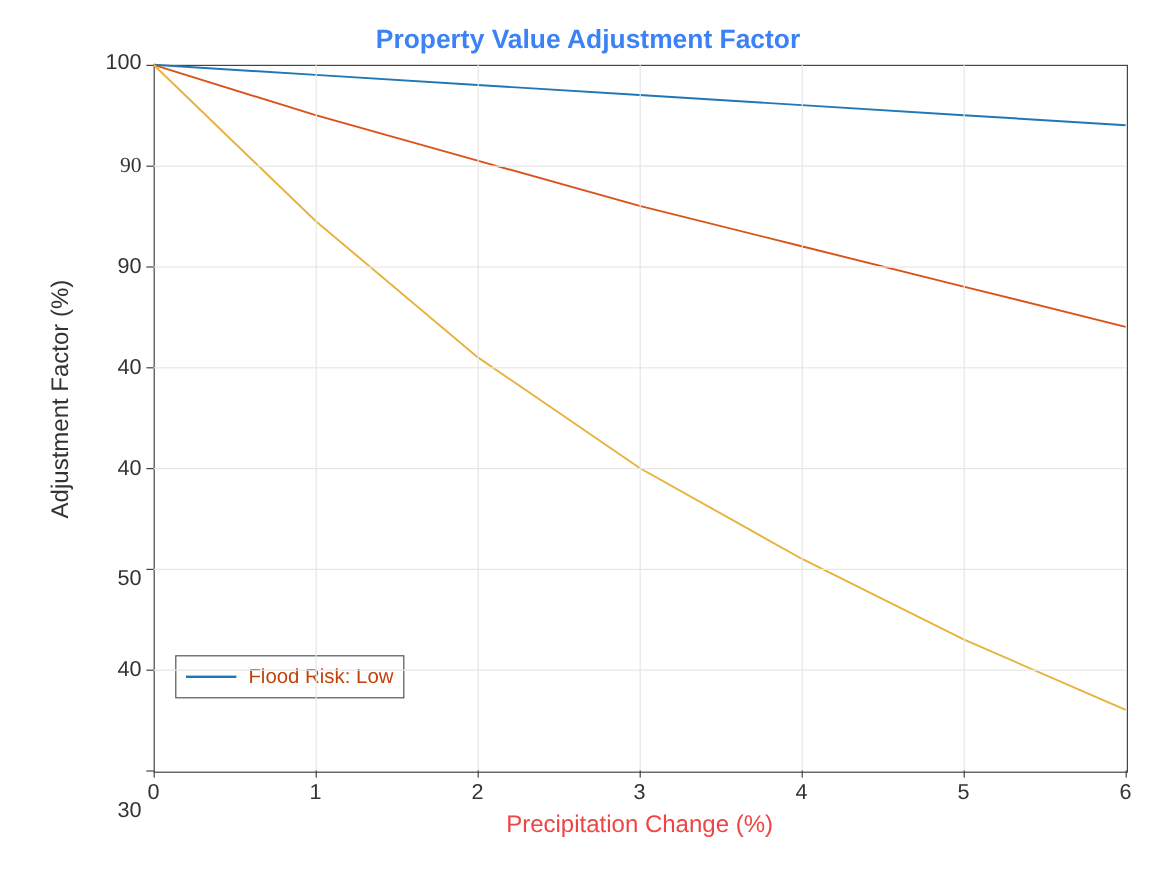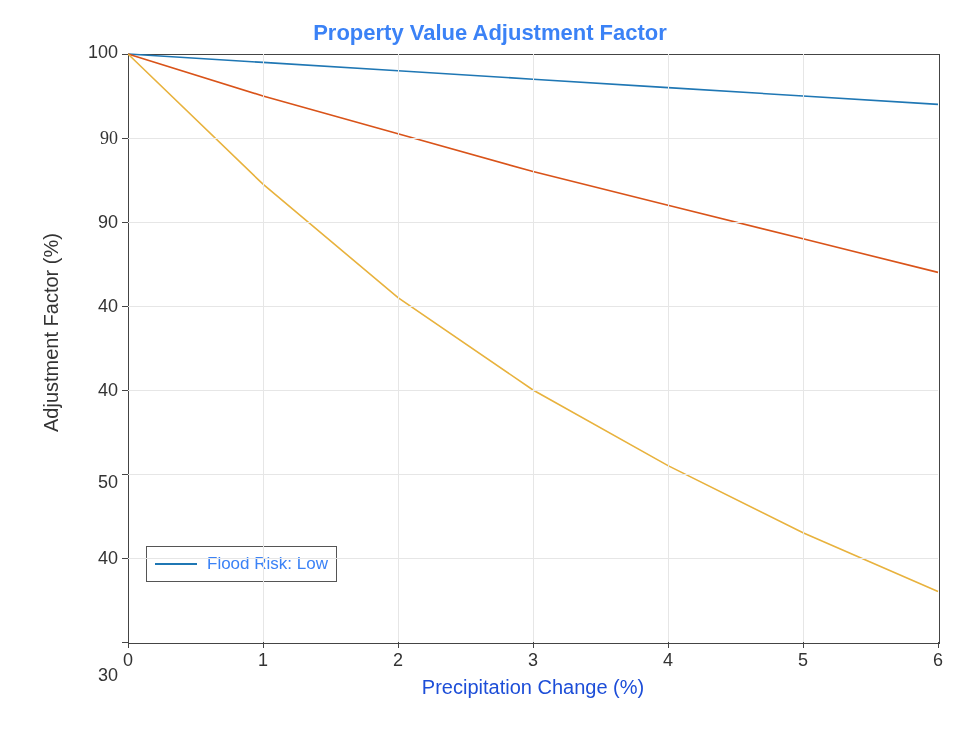--- a/index.html
+++ b/index.html
@@ -30,21 +30,21 @@
     text-align: center;
     font-weight: bold;
     font-size: 22px;
     color: #3b82f6;
   }
   .axis-label-x {
     position: absolute;
     width: 100%;
     text-align: center;
     font-size: 20px;
-    color: #1d4ed8;
+    color: #ef4444;
   }
   .axis-label-y {
     position: absolute;
     font-size: 20px;
     color: #333;
     transform: rotate(-90deg);
     transform-origin: left top;
   }
   .tick-label-x {
     position: absolute;
@@ -62,21 +62,21 @@
   .tick-mark {
     position: absolute;
     background: #444;
   }
   .legend {
     position: absolute;
     border: 1px solid #555;
     background: #fff;
     padding: 4px 8px 4px 8px;
     font-size: 17px;
-    color: #3b82f6;
+    color: #c2410c;
   }
   .legend-row {
     display: flex;
     align-items: center;
     height: 26px;
   }
   .legend-swatch {
     width: 42px;
     height: 2px;
     margin-right: 10px;

